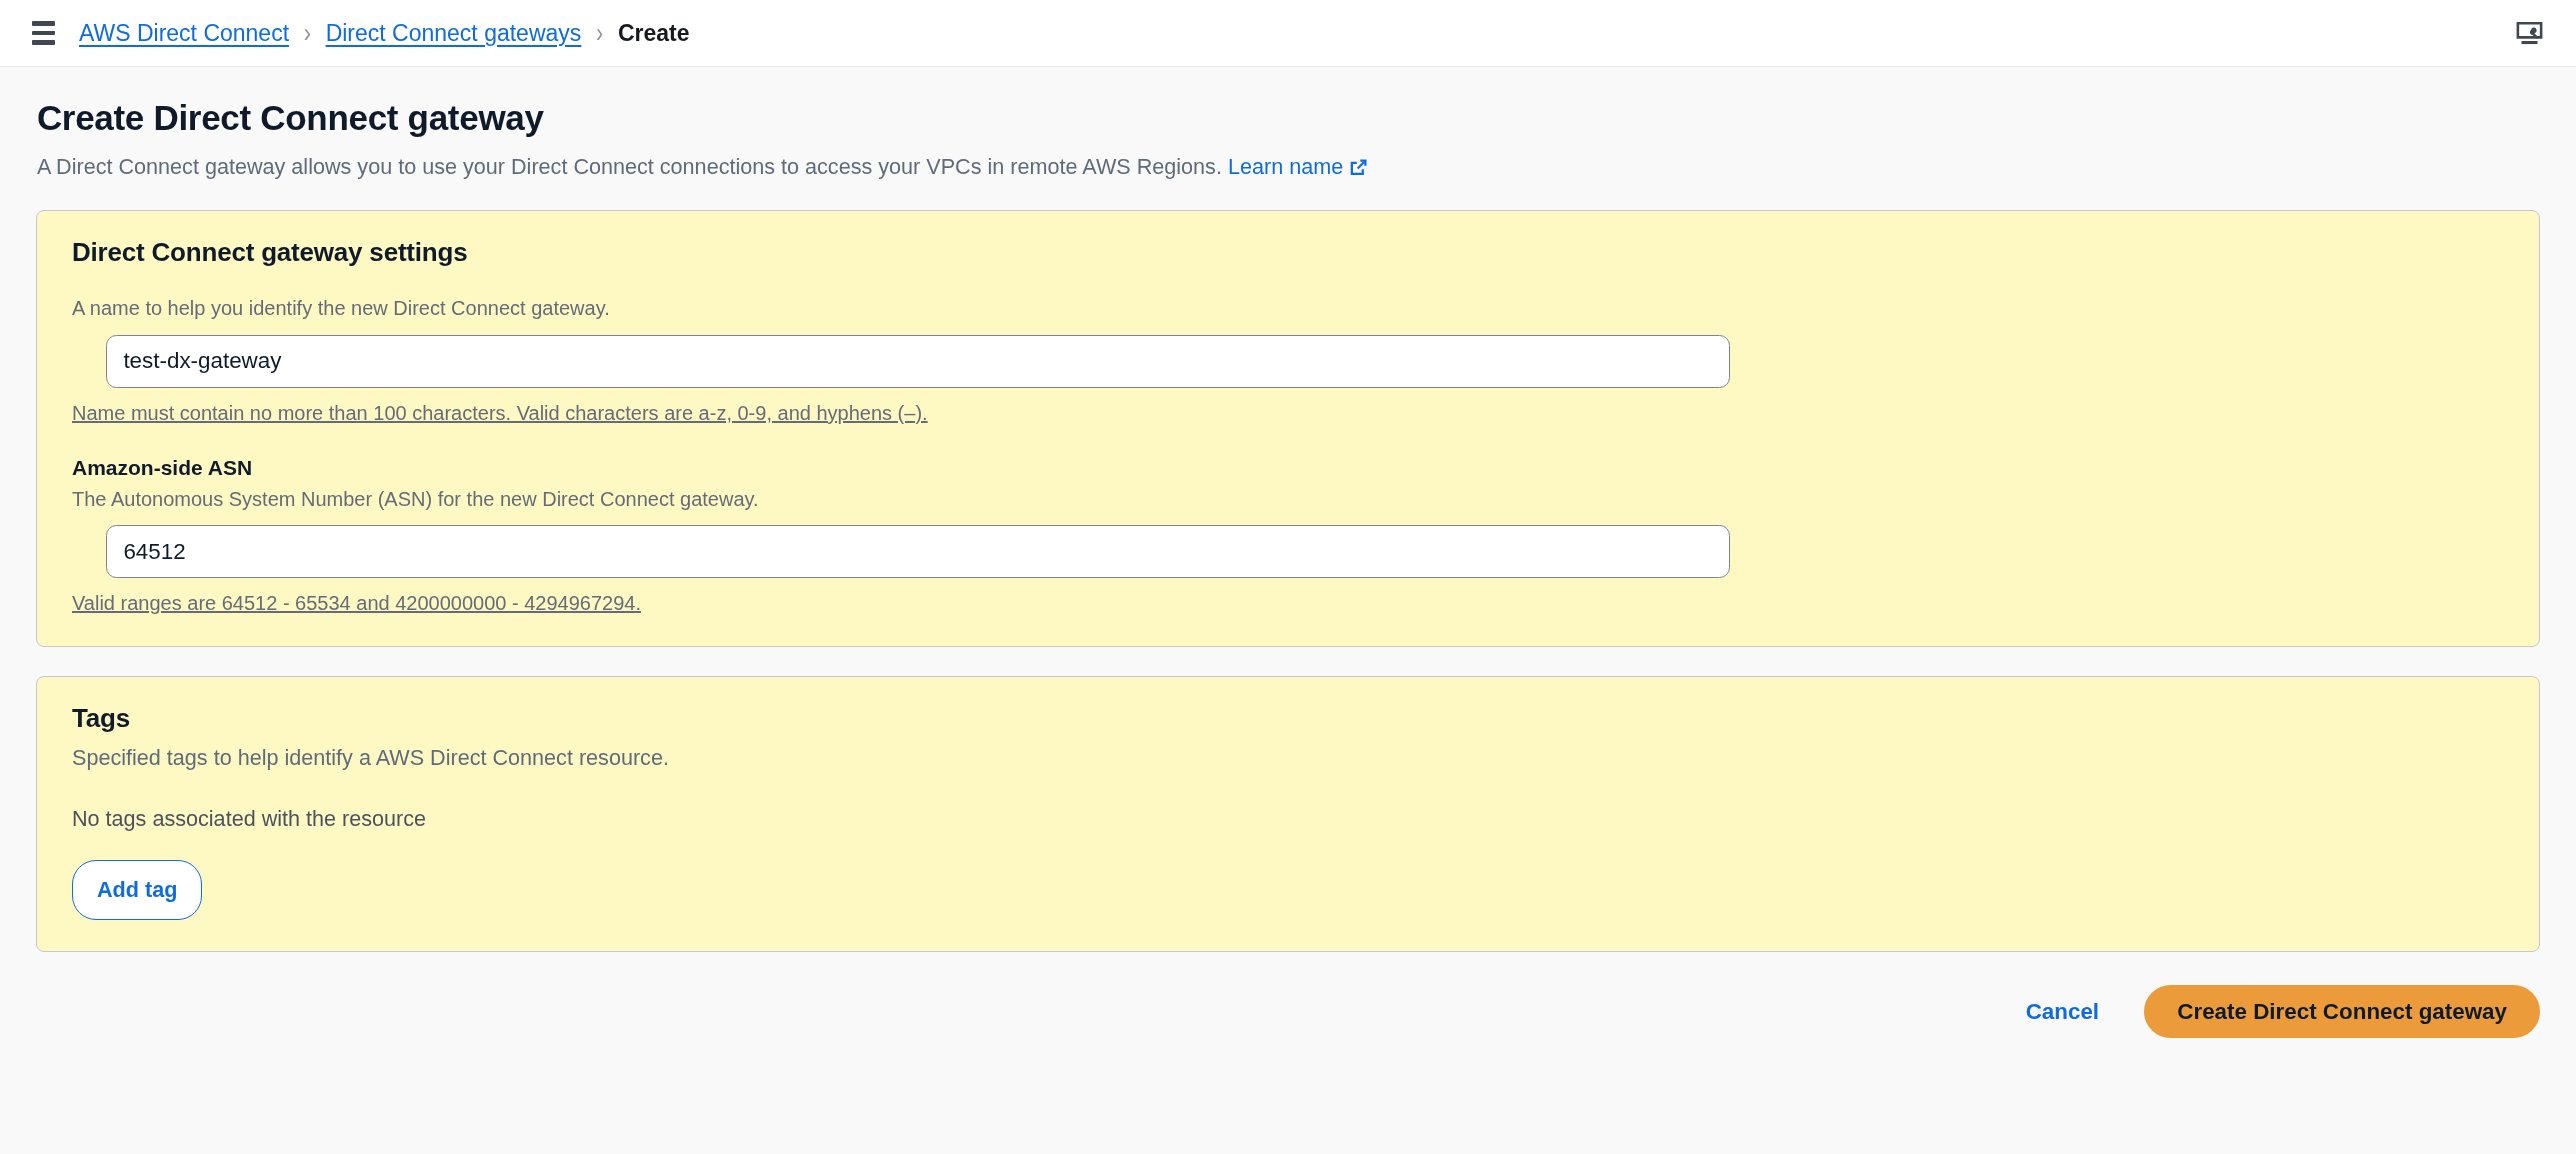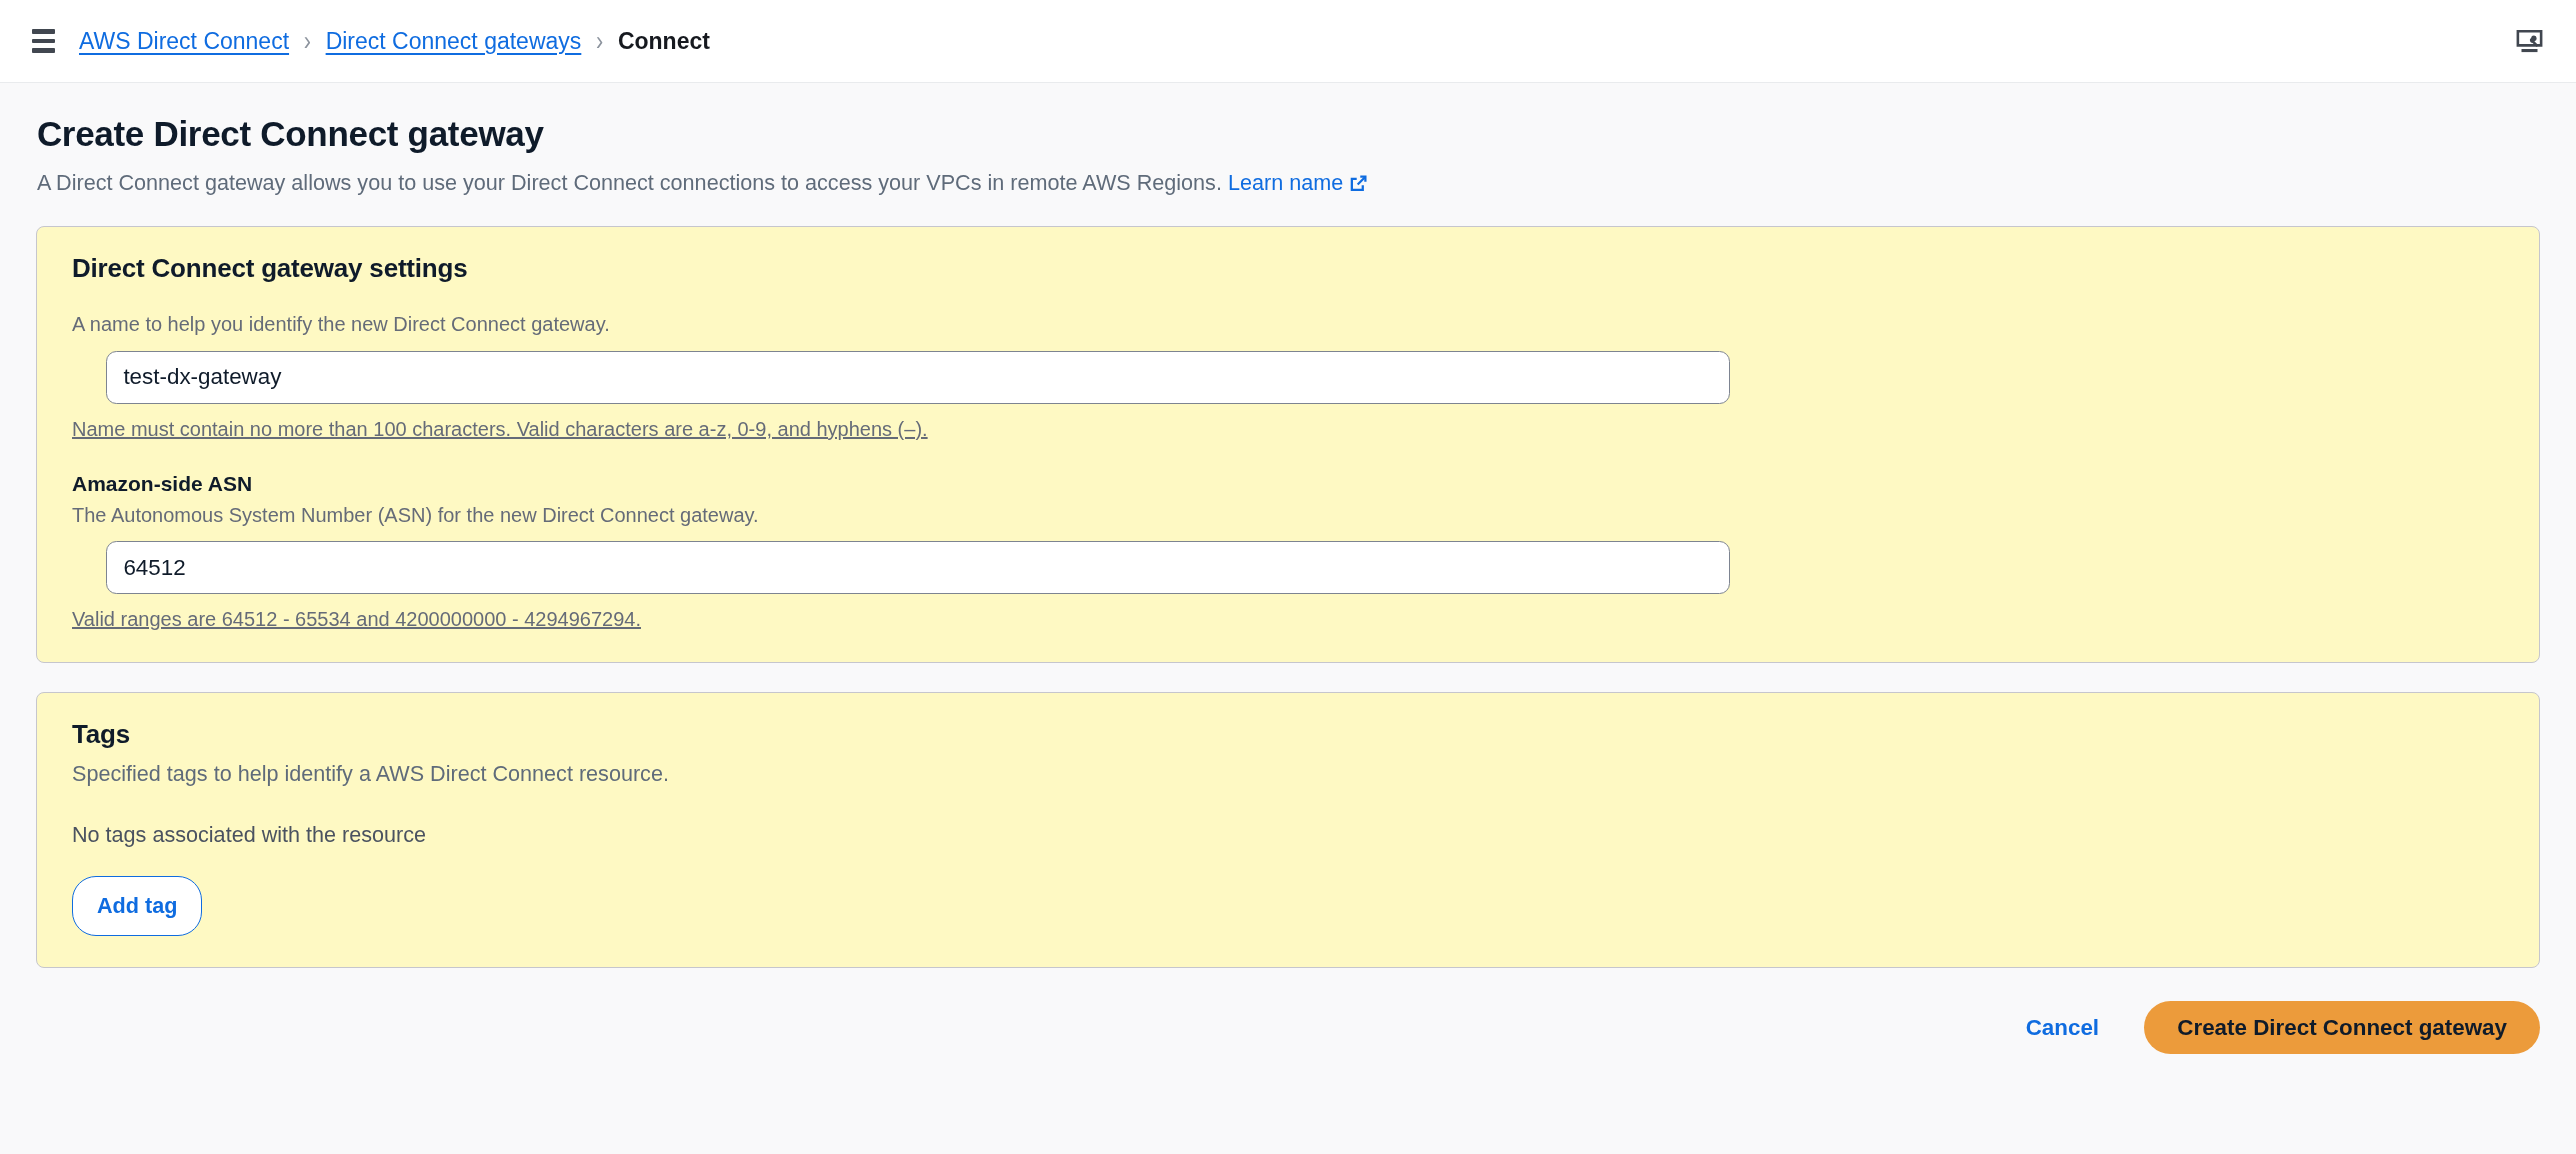--- a/index.html
+++ b/index.html
@@ -8,21 +8,21 @@
     width: 2576px;
     height: 1154px;
     background: #f9f9fa;
     font-family: "Liberation Sans", sans-serif;
     color: #16191f;
     -webkit-font-smoothing: antialiased;
   }
 
   
   .topbar {
-    height: 83px;
+    height: 67px;
     background: #ffffff;
     border-bottom: 0.9px solid #e9ebed;
     display: flex;
     align-items: center;
     padding: 0 31px 0 29px;
   }
   .hamburger {
     width: 29px; height: 29px;
     display: flex; flex-direction: column;
     justify-content: center; align-items: center;
@@ -215,21 +215,21 @@
     <span></span>
     <span></span>
     <span></span>
   </div>
 
   <nav class="breadcrumb">
     <span class="crumb-link">AWS Direct Connect</span>
     <span class="crumb-sep">›</span>
     <span class="crumb-link">Direct Connect gateways</span>
     <span class="crumb-sep">›</span>
-    <span class="crumb-current">Connect</span>
+    <span class="crumb-current">Create</span>
   </nav>
 
   <div class="topbar-spacer"></div>
 
   <span class="devtools-icon">
     <svg viewBox="0 0 24 24" width="31" height="31" fill="none" stroke="#414750" stroke-width="2" stroke-linecap="square">
       <path d="M3 4h18v11H3z"></path>
       <path d="M7 19h10" stroke-width="2.4"></path>
       <path d="M13.2 9.2a2.2 2.2 0 1 1 2.6 2.6l3.1 3.1-1.4 1.4-3.1-3.1a2.2 2.2 0 0 1-1.2-4z" fill="#414750" stroke="none"></path>
     </svg>

